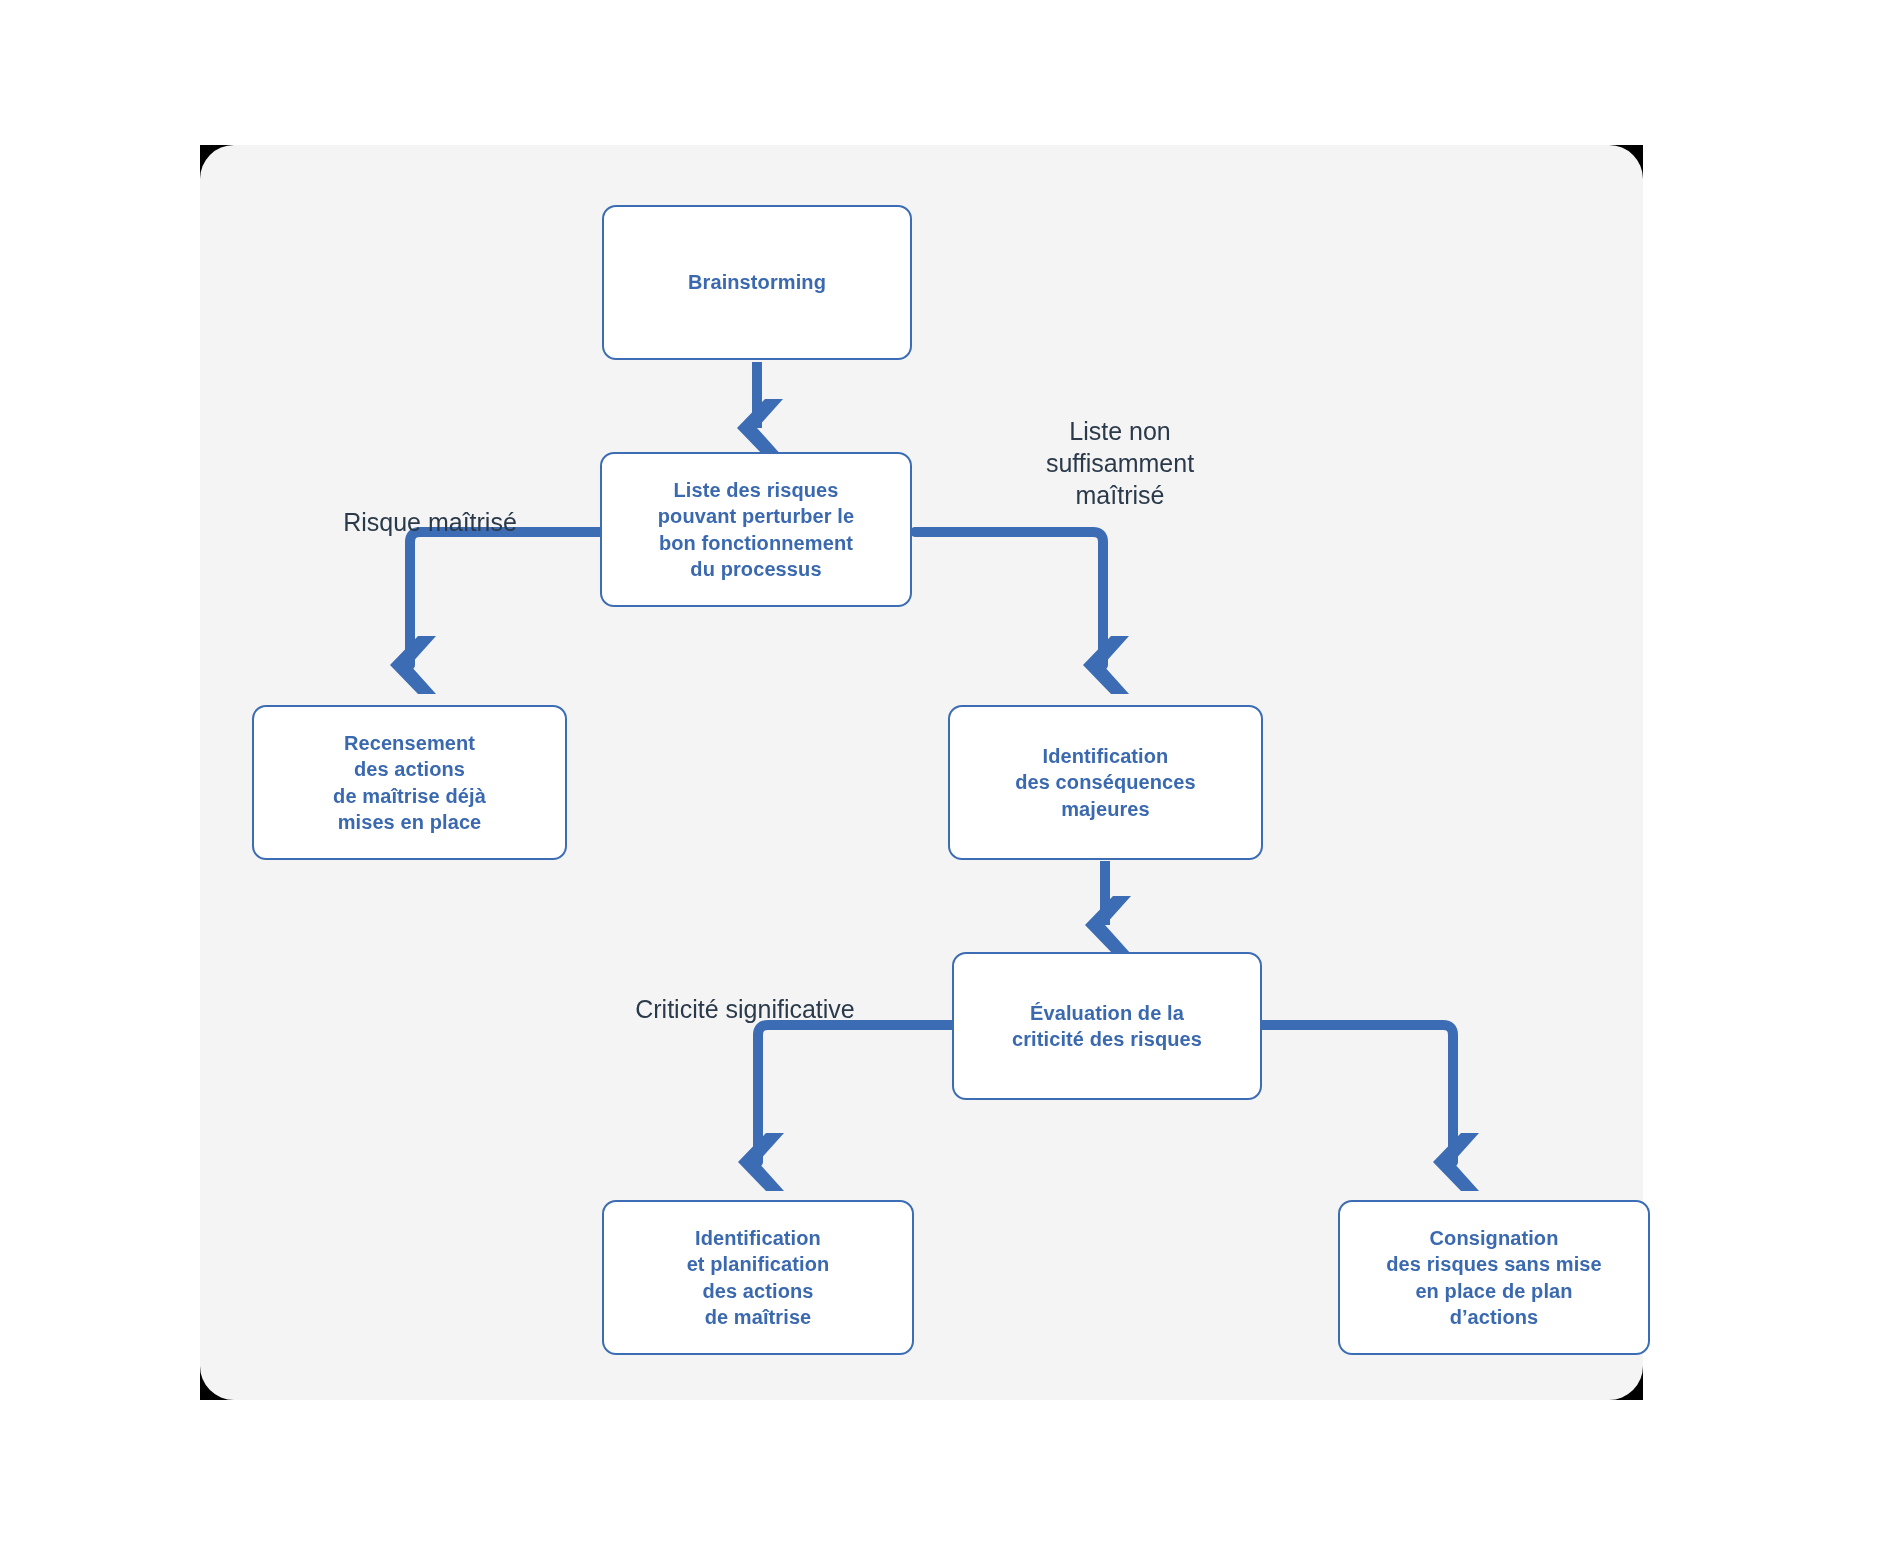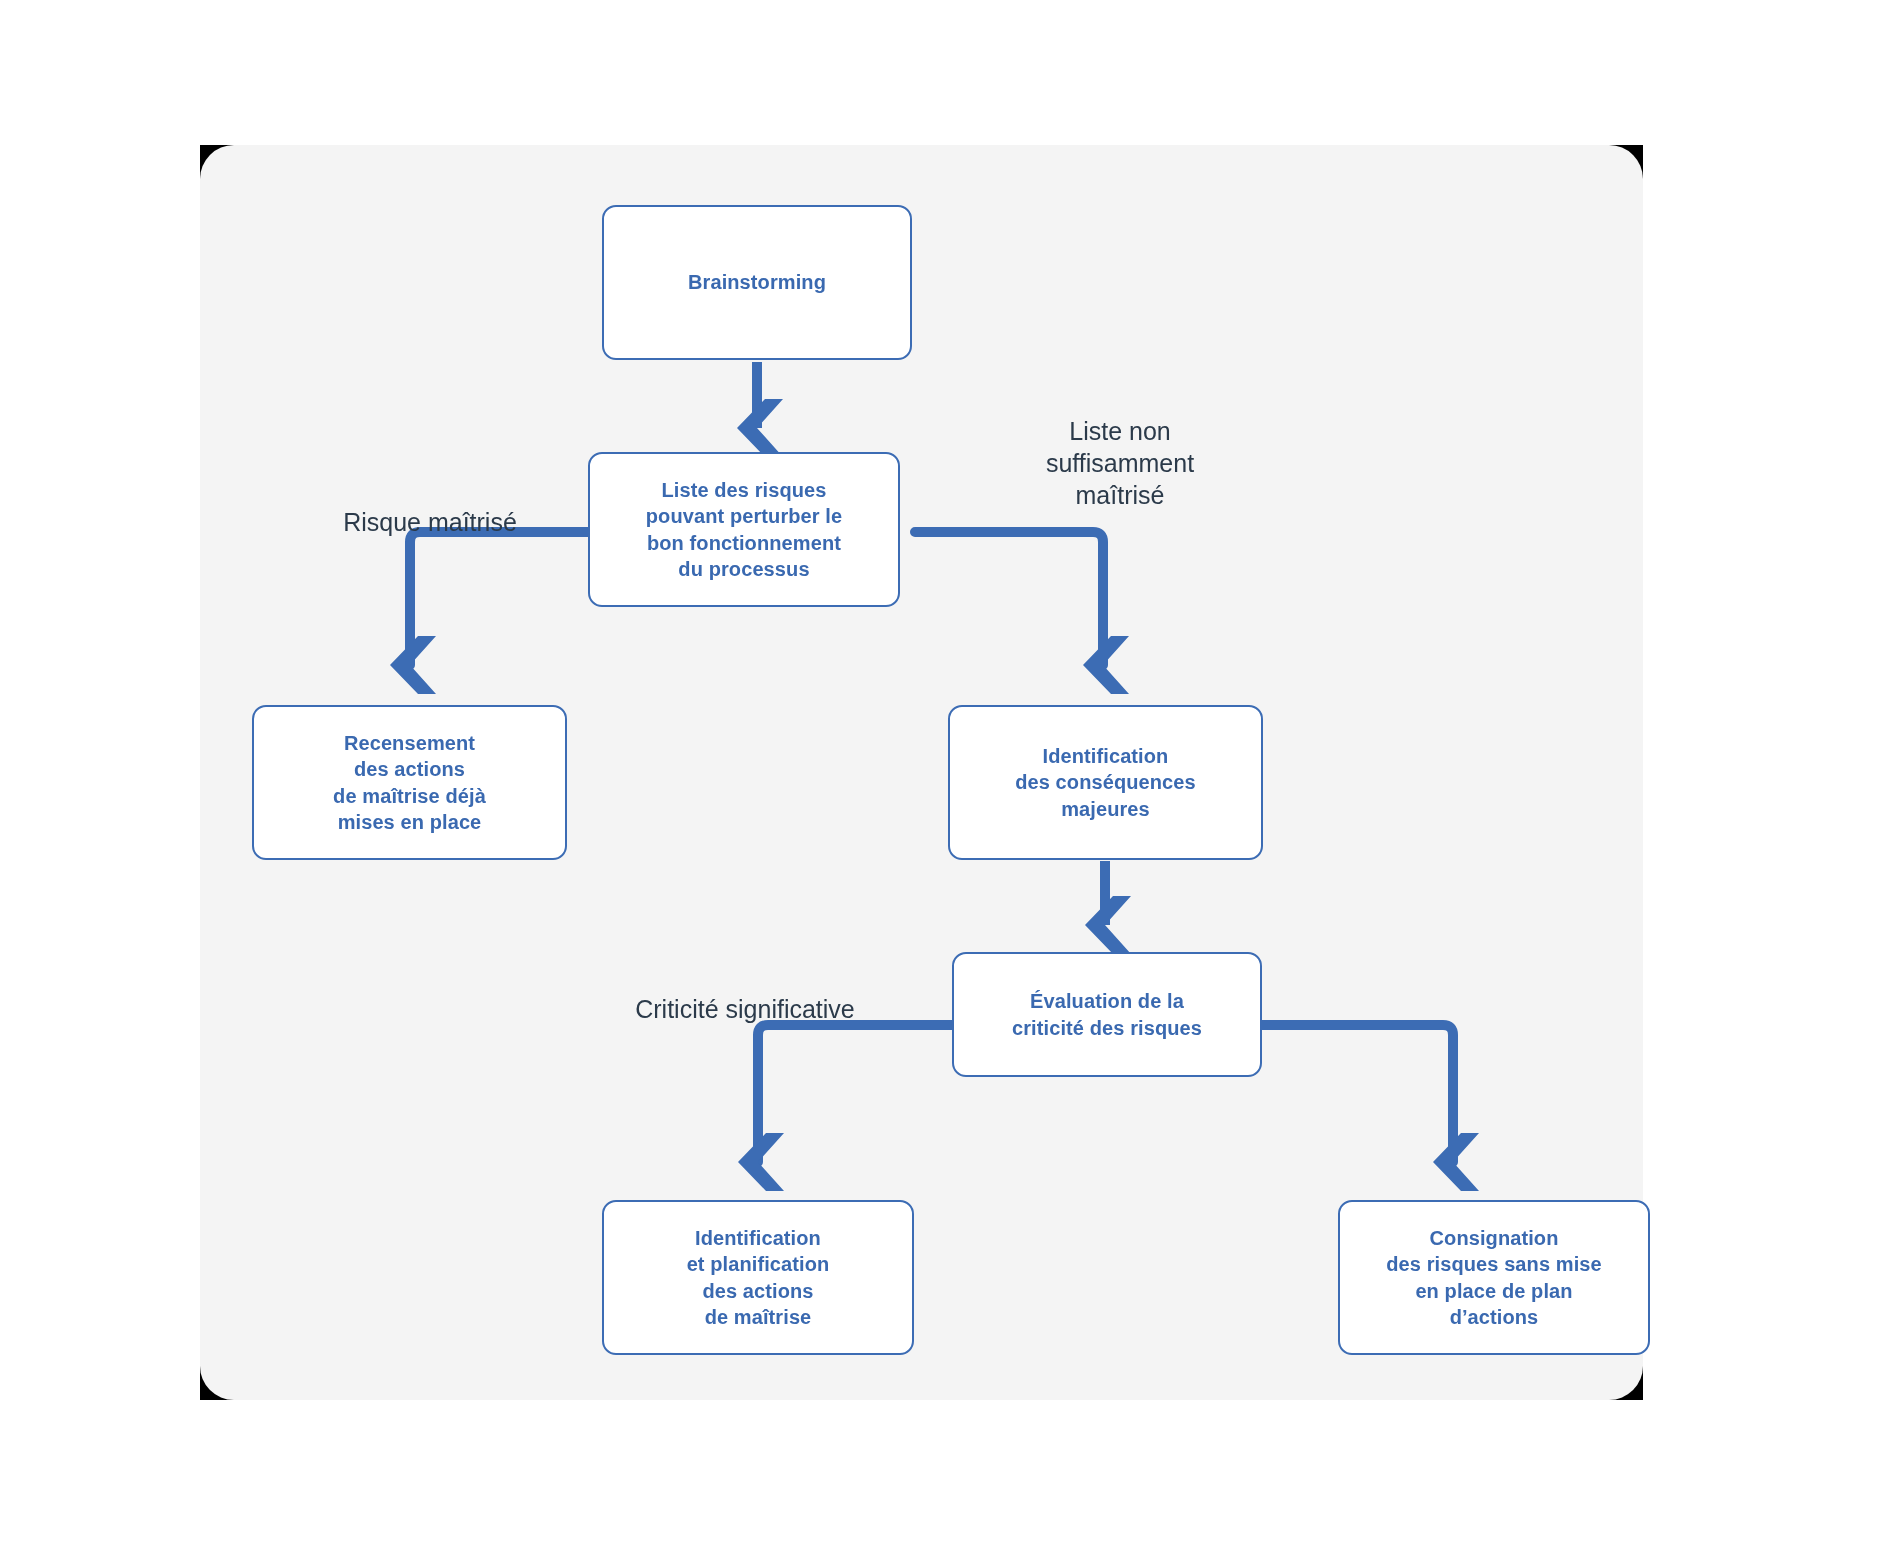--- a/index.html
+++ b/index.html
@@ -108,41 +108,41 @@
 
     <g>
       <path d="M 1262 1025 L 1443 1025 Q 1453 1025 1453 1035 L 1453 1162" stroke="#3c6cb4" stroke-width="10" fill="none" stroke-linecap="round" stroke-linejoin="round" marker-end="url(#arrowhead)"></path>
     </g>
   </svg>
 
   <div class="node" style="left:602px; top:205px; width:310px; height:155px;">
     <span>Brainstorming</span>
   </div>
 
-  <div class="node" style="left:588px; top:452px; width:312px; height:155px;">
+  <div class="node" style="left:600px; top:452px; width:312px; height:155px;">
     <span style="white-space:pre-line;">Liste des risques
 pouvant perturber le
 bon fonctionnement
 du processus</span>
   </div>
 
   <div class="node" style="left:252px; top:705px; width:315px; height:155px;">
     <span style="white-space:pre-line;">Recensement
 des actions
 de maîtrise déjà
 mises en place</span>
   </div>
 
   <div class="node" style="left:948px; top:705px; width:315px; height:155px;">
     <span style="white-space:pre-line;">Identification
 des conséquences
 majeures</span>
   </div>
 
-  <div class="node" style="left:952px; top:952px; width:310px; height:125px;">
+  <div class="node" style="left:952px; top:952px; width:310px; height:148px;">
     <span style="white-space:pre-line;">Évaluation de la
 criticité des risques</span>
   </div>
 
   <div class="node" style="left:602px; top:1200px; width:312px; height:155px;">
     <span style="white-space:pre-line;">Identification
 et planification
 des actions
 de maîtrise</span>
   </div>

